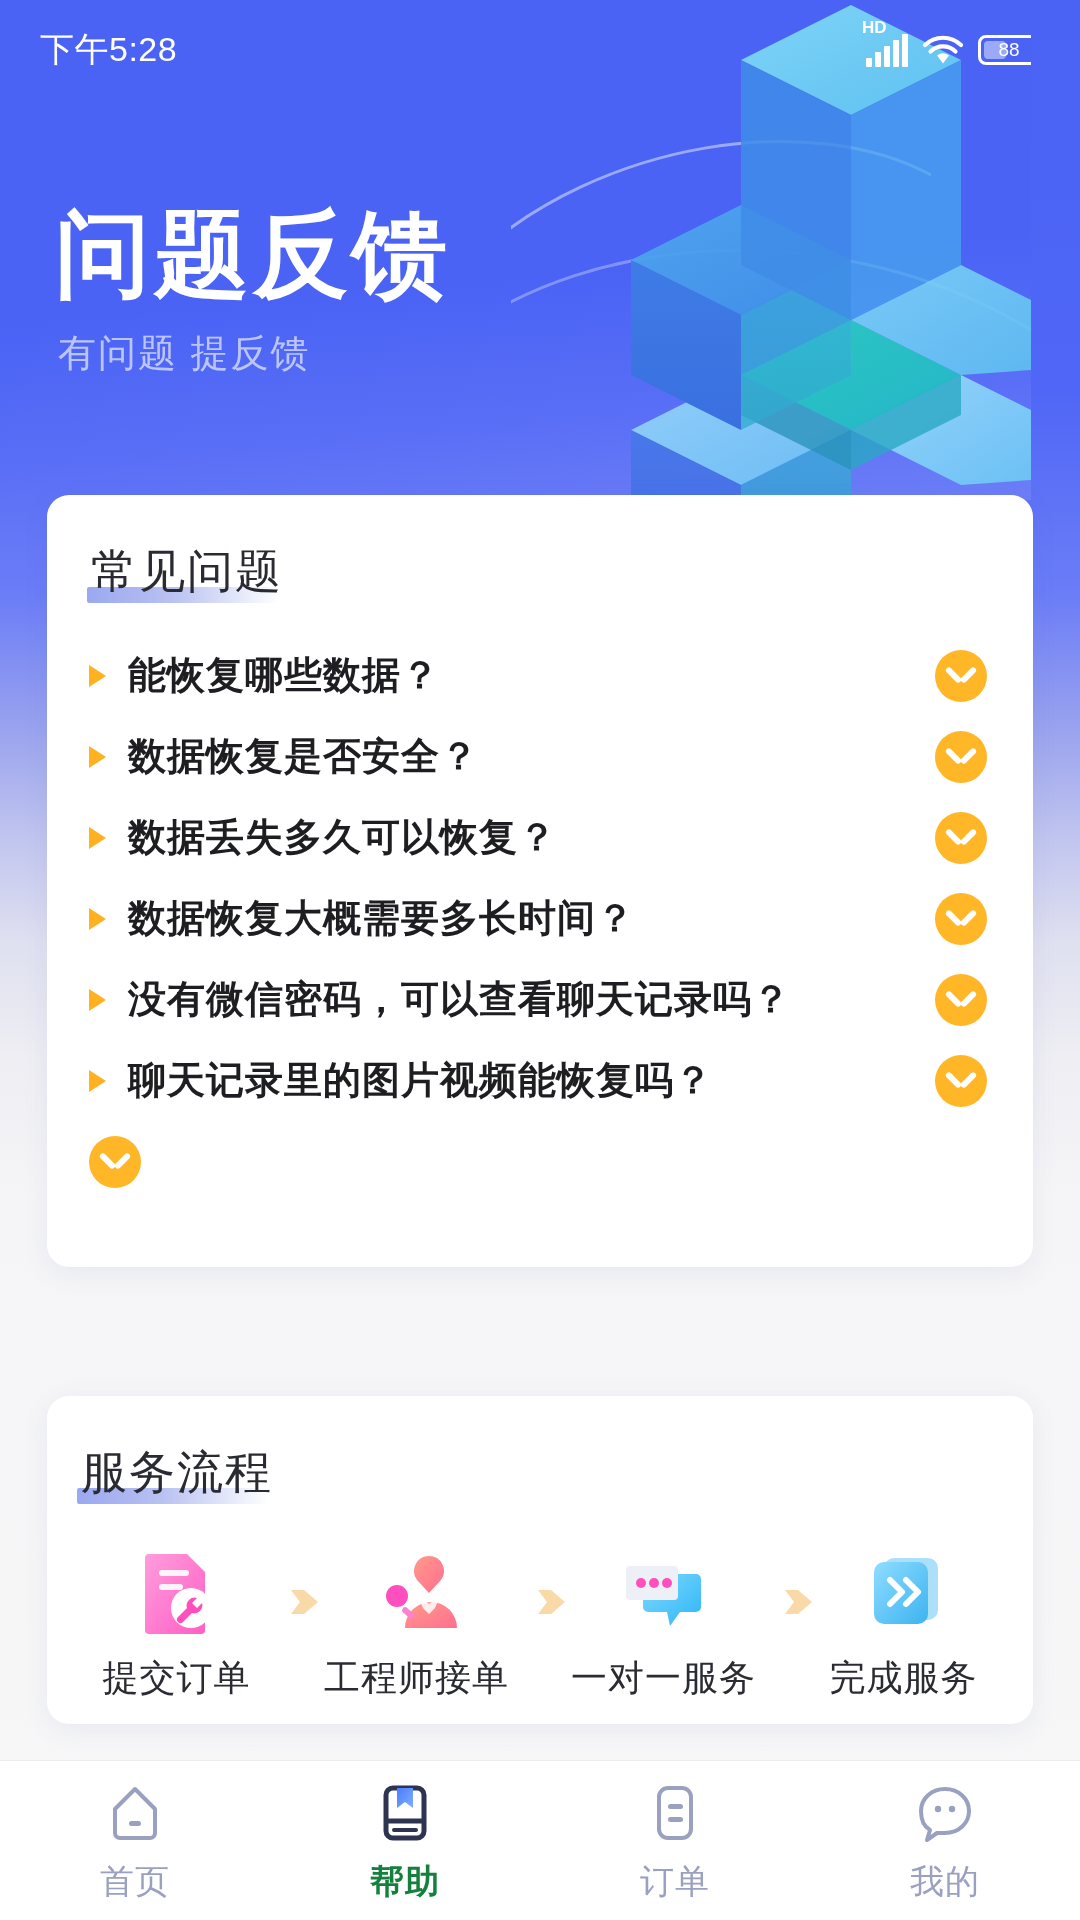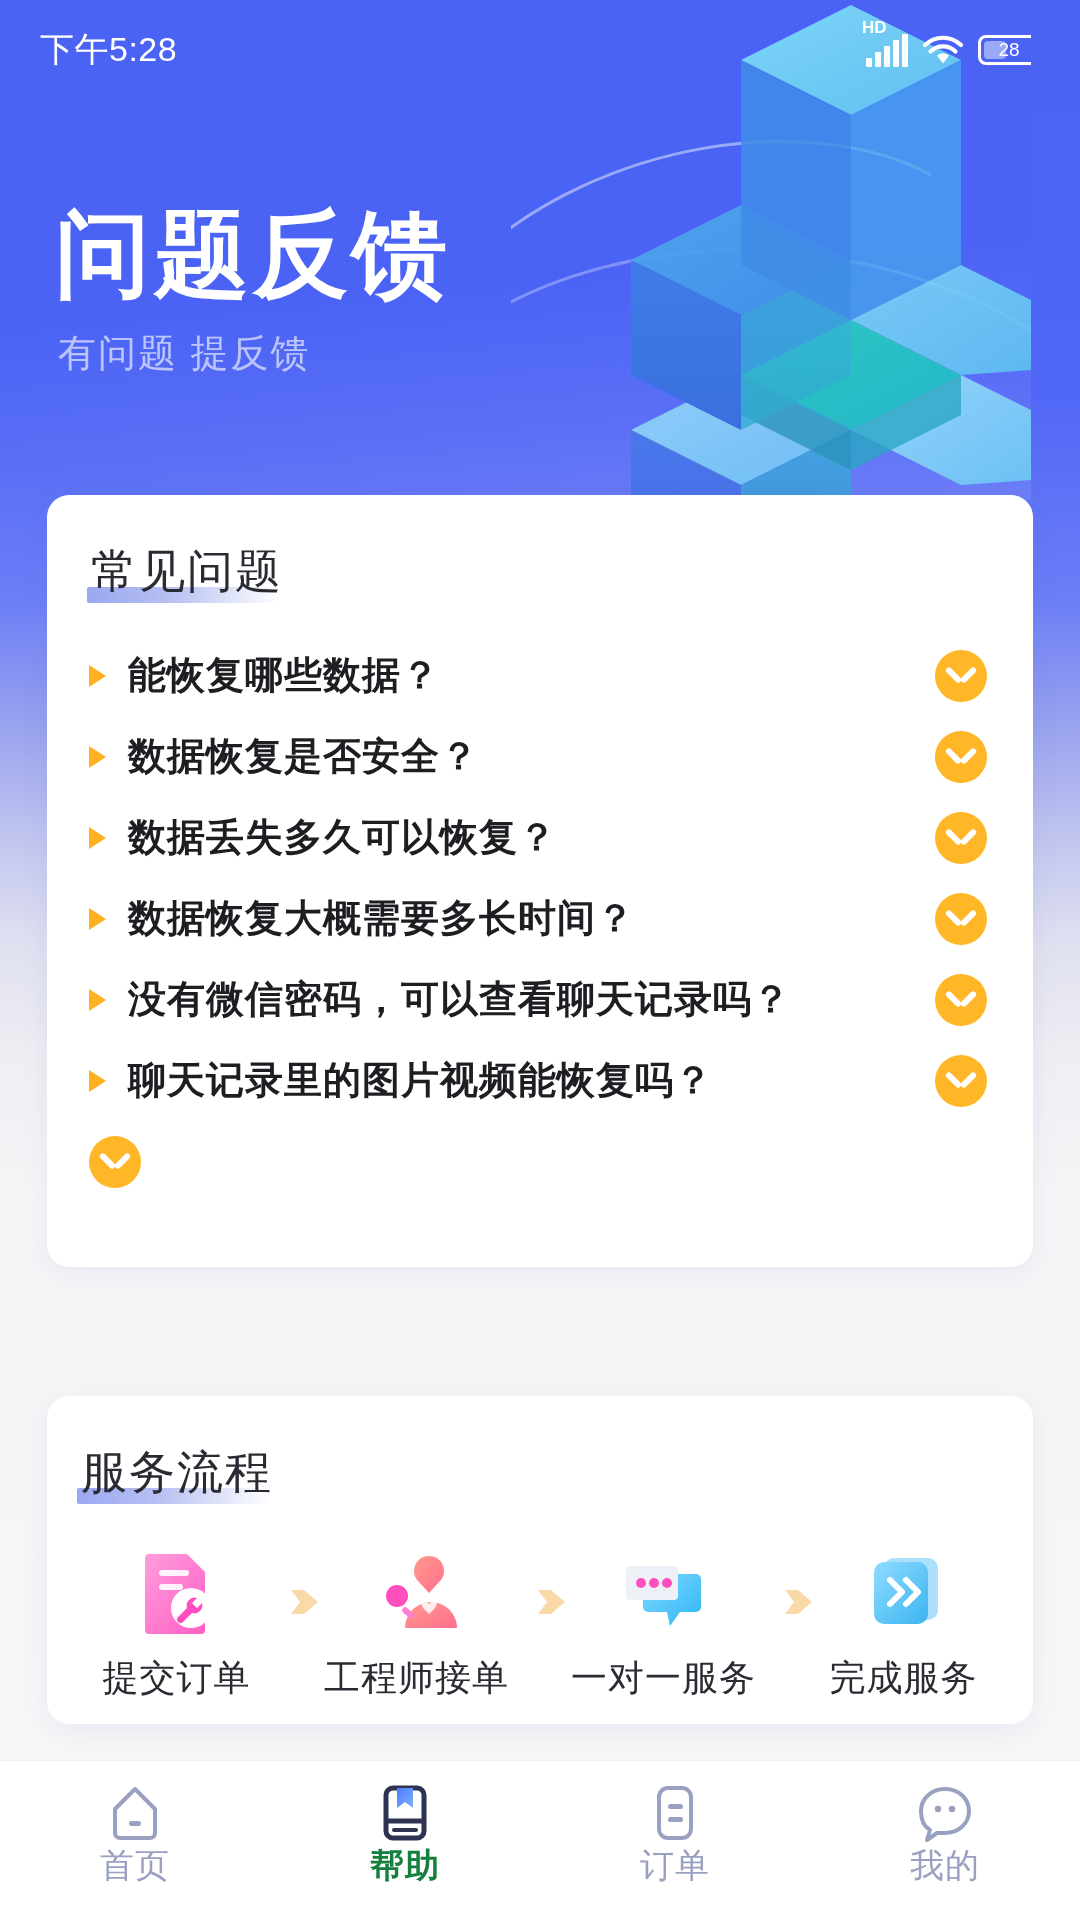--- a/index.html
+++ b/index.html
@@ -152,21 +152,21 @@
     position:absolute; left:0; bottom:0; width:1080px; height:160px;
     background:#ffffff; border-top:1px solid #ededf2;
     display:flex; align-items:flex-start; z-index:7;
   }
   .tab {
     flex:1; display:flex; flex-direction:column; align-items:center;
     padding-top:22px;
   }
   .tab-icon { width:60px; height:60px; display:block; }
   .tab-label {
-    margin-top:0; font-size:34px; color:#9aa1c0; letter-spacing:1px; font-weight:400;
+    margin-top:16px; font-size:34px; color:#9aa1c0; letter-spacing:1px; font-weight:400;
   }
   .tab.active .tab-label { color:#15803d; font-weight:700; }
 </style>
 </head>
 <body>
 
 <div id="app">
 
   <div class="hero">
     <div class="hero-bg"></div>
@@ -249,21 +249,21 @@
               <i></i>
           </span>
         </div>
         <svg width="42" height="32" viewBox="0 0 42 32">
           <path d="M21 29.5 L15 21.5 a10 10 0 0 1 12 0 Z" fill="#fff"></path>
           <path d="M8.5 17.5 a18 18 0 0 1 25 0" stroke="#fff" stroke-width="4.2" fill="none" stroke-linecap="round"></path>
           <path d="M3 11 a26 26 0 0 1 36 0" stroke="#fff" stroke-width="4.2" fill="none" stroke-linecap="round"></path>
         </svg>
         <div class="battery">
           <span class="battery-fill"></span>
-          <span class="battery-num">28</span>
+          <span class="battery-num">88</span>
         </div>
       </div>
     </div>
 
     <div class="hero-title">问题反馈</div>
     <div class="hero-sub">有问题 提反馈</div>
   </div>
 
   <div class="card" id="faq-card">
     <div class="section-title">常见问题</div>

